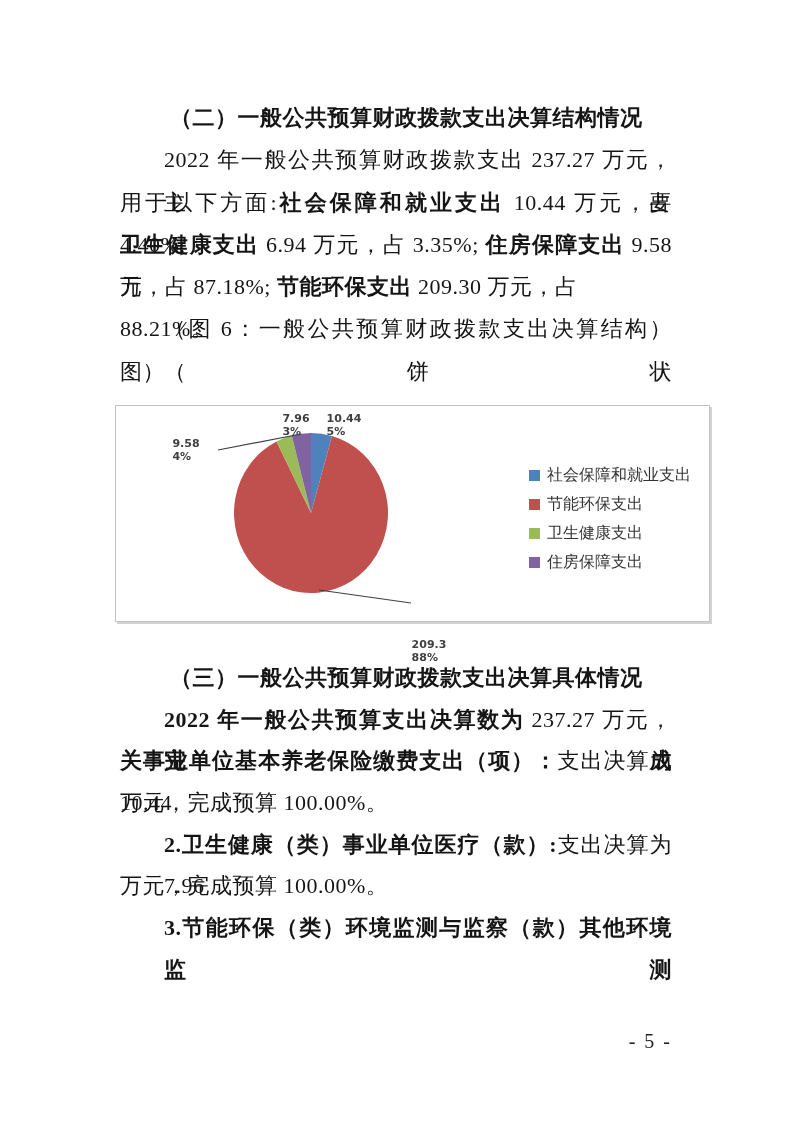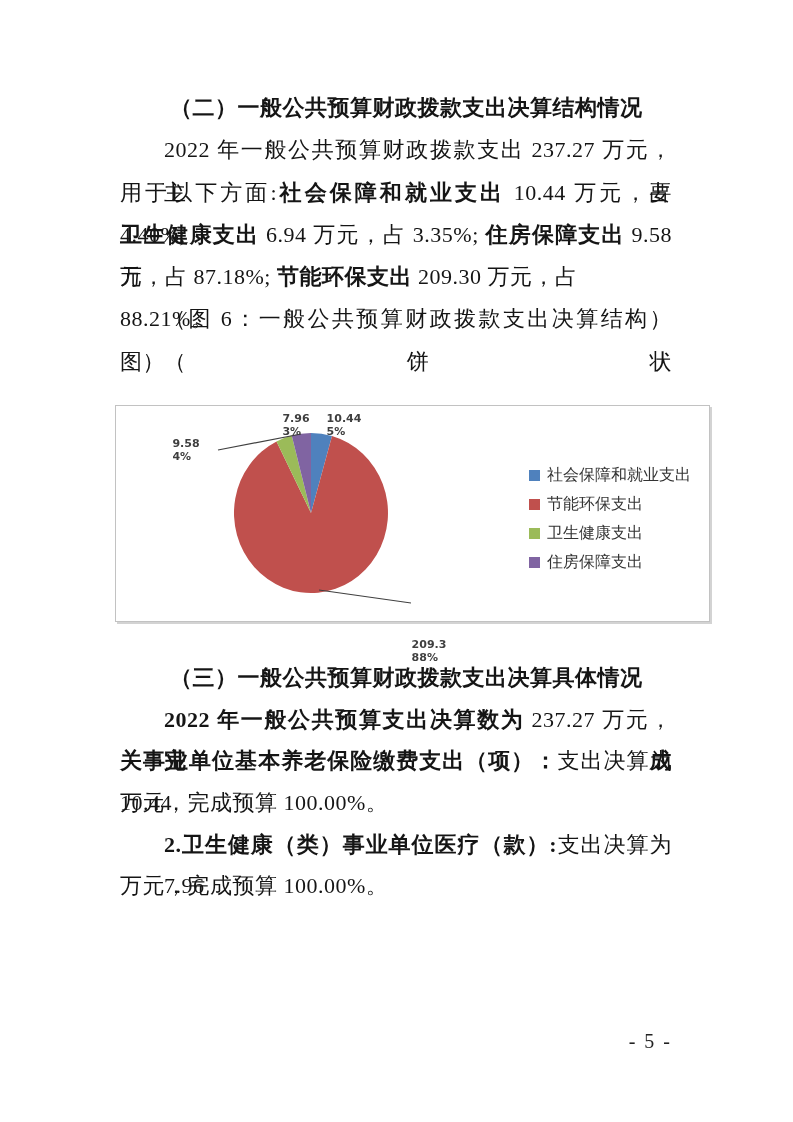--- a/index.html
+++ b/index.html
@@ -2,21 +2,21 @@
 <html><head>
 <meta charset="utf-8">
 <style>
   html,body{margin:0;padding:0;background:#ffffff;}
   body{width:793px;height:1122px;position:relative;overflow:hidden;
        font-family:"Liberation Serif","DejaVu Serif",serif;color:#151515;}
   .page{position:absolute;left:0;top:0;width:793px;height:1122px;background:#fff;}
 
   
   .block{position:absolute;left:120px;width:552px;}
-  .block-a{top:87px;}
+  .block-a{top:97px;}
   .block-b{top:657px;}
   .block-a .line{height:42.3px;line-height:42.3px;}
   .block-b .line{height:41.7px;line-height:41.7px;}
   .line{font-size:22px;letter-spacing:0.5px;}
   .line.justify{text-align:justify;text-align-last:justify;}
   .line.indent{padding-left:44px;}
   .line.heading{padding-left:50px;font-weight:700;}
   .b{font-weight:700;}
 
   
@@ -100,16 +100,17 @@
     </div>
   </div>
 
   <div class="block block-b">
     <div class="line heading"><span>（三）一般公共预算财政拨款支出决算具体情况</span></div>
     <div class="line indent justify"><span class="b">2022 年一般公共预算支出决算数为</span><span> 237.27 万元，</span><span class="b">完成</span></div>
     <div class="line justify"><span class="b">关事业单位基本养老保险缴费支出（项）：</span><span>支出决算为 10.44</span></div>
     <div class="line"><span>万元，完成预算 100.00%。</span></div>
     <div class="line indent justify"><span class="b">2.卫生健康（类）事业单位医疗（款）:</span><span>支出决算为 7.96</span></div>
     <div class="line"><span>万元，完成预算 100.00%。</span></div>
+    <div class="line indent justify"><span class="b">3.节能环保（类）环境监测与监察（款）其他环境监测</span></div>
   </div>
 
   <div class="pagenum">- 5 -</div>
 </div>
 
 </body></html>

